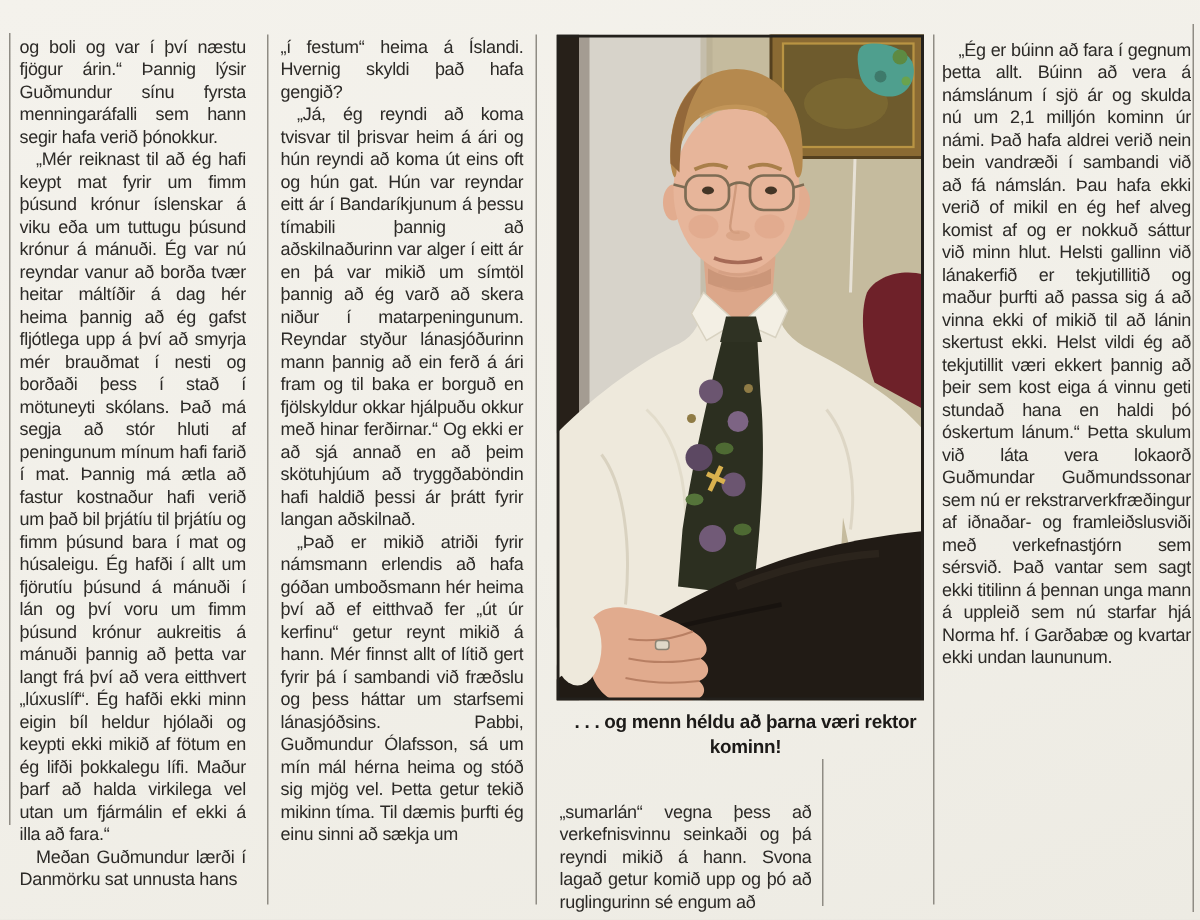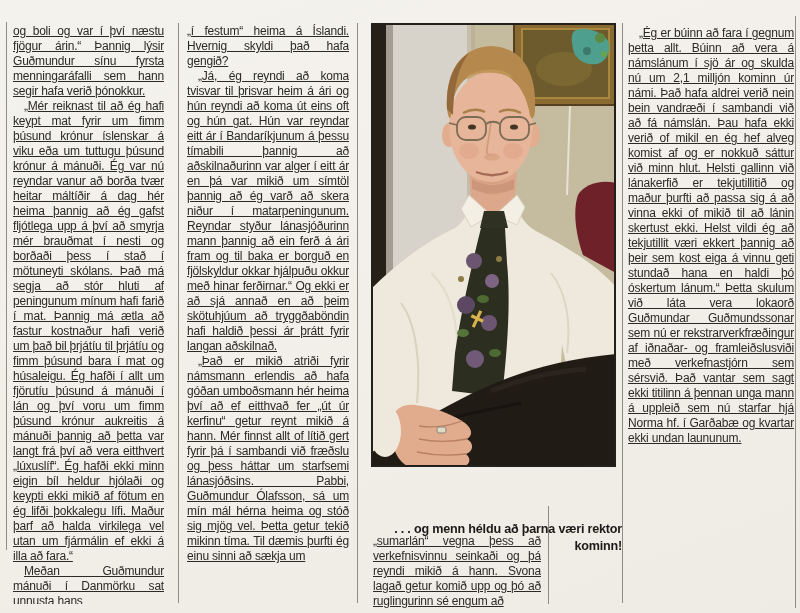--- a/index.html
+++ b/index.html
@@ -11,47 +11,47 @@
   .page{
     position:relative;width:800px;height:613px;overflow:hidden;
     background:linear-gradient(160deg,#f4f2ec 0%,#f1efe8 55%,#edebe3 100%);
   }
   .rule{position:absolute;width:1px;background:#8f8c84;}
   .col{
     position:absolute;top:24px;height:580px;overflow:hidden;
     text-align:justify;font-size:12px;line-height:15px;
     letter-spacing:-0.2px;color:#2c2a27;
   }
-  .col p{margin:0;text-decoration:underline;}
+  .col p{margin:0;}
   .col p.ind{text-indent:11px;}
   #col-below-photo{top:514px;height:92px;margin-top:20px;}
   .photo{position:absolute;left:371px;top:23px;width:245px;height:444px;}
   .photo svg{display:block;width:245px;height:444px;}
   .caption{
     position:absolute;left:372px;top:473px;width:250px;
     font-weight:bold;font-size:12.6px;line-height:16.5px;
-    letter-spacing:-0.2px;color:#1c1a18;text-align:right;margin-top:48px;
+    letter-spacing:-0.2px;color:#1c1a18;text-align:center;
   }
 </style>
 </head>
 <body>
 
 <div class="page">
 
   <div class="rule" style="left:6px;top:22px;height:528px"></div>
   <div class="rule" style="left:178px;top:23px;height:580px"></div>
   <div class="rule" style="left:357px;top:23px;height:580px"></div>
   <div class="rule" style="left:548px;top:506px;height:98px"></div>
   <div class="rule" style="left:622px;top:23px;height:580px"></div>
   <div class="rule" style="left:795px;top:16px;height:592px"></div>
 
   <div class="col" id="col-left" style="left:13px;width:151px">
     <p>og boli og var í því næstu fjögur árin.“ Þannig lýsir Guðmundur sínu fyrsta menningaráfalli sem hann segir hafa verið þónokkur.</p>
     <p class="ind">„Mér reiknast til að ég hafi keypt mat fyrir um fimm þúsund krónur íslenskar á viku eða um tuttugu þúsund krónur á mánuði. Ég var nú reyndar vanur að borða tvær heitar máltíðir á dag hér heima þannig að ég gafst fljótlega upp á því að smyrja mér brauðmat í nesti og borðaði þess í stað í mötuneyti skólans. Það má segja að stór hluti af peningunum mínum hafi farið í mat. Þannig má ætla að fastur kostnaður hafi verið um það bil þrjátíu til þrjátíu og fimm þúsund bara í mat og húsaleigu. Ég hafði í allt um fjörutíu þúsund á mánuði í lán og því voru um fimm þúsund krónur aukreitis á mánuði þannig að þetta var langt frá því að vera eitthvert „lúxuslíf“. Ég hafði ekki minn eigin bíl heldur hjólaði og keypti ekki mikið af fötum en ég lifði þokkalegu lífi. Maður þarf að halda virkilega vel utan um fjármálin ef ekki á illa að fara.“</p>
-    <p class="ind">Meðan Guðmundur mánuði í Danmörku sat unnusta hans</p>
+    <p class="ind">Meðan Guðmundur lærði í Danmörku sat unnusta hans</p>
   </div>
 
   <div class="col" id="col-second" style="left:187px;width:162px">
     <p>„í festum“ heima á Íslandi. Hvernig skyldi það hafa gengið?</p>
     <p class="ind">„Já, ég reyndi að koma tvisvar til þrisvar heim á ári og hún reyndi að koma út eins oft og hún gat. Hún var reyndar eitt ár í Bandaríkjunum á þessu tímabili þannig að aðskilnaðurinn var alger í eitt ár en þá var mikið um símtöl þannig að ég varð að skera niður í matarpeningunum. Reyndar styður lánasjóðurinn mann þannig að ein ferð á ári fram og til baka er borguð en fjölskyldur okkar hjálpuðu okkur með hinar ferðirnar.“ Og ekki er að sjá annað en að þeim skötuhjúum að tryggðaböndin hafi haldið þessi ár þrátt fyrir langan aðskilnað.</p>
     <p class="ind">„Það er mikið atriði fyrir námsmann erlendis að hafa góðan umboðsmann hér heima því að ef eitthvað fer „út úr kerfinu“ getur reynt mikið á hann. Mér finnst allt of lítið gert fyrir þá í sambandi við fræðslu og þess háttar um starfsemi lánasjóðsins. Pabbi, Guðmundur Ólafsson, sá um mín mál hérna heima og stóð sig mjög vel. Þetta getur tekið mikinn tíma. Til dæmis þurfti ég einu sinni að sækja um</p>
   </div>
 
   <div class="col" id="col-below-photo" style="left:373px;width:168px">
     <p>„sumarlán“ vegna þess að verkefnisvinnu seinkaði og þá reyndi mikið á hann. Svona lagað getur komið upp og þó að ruglingurinn sé engum að</p>

